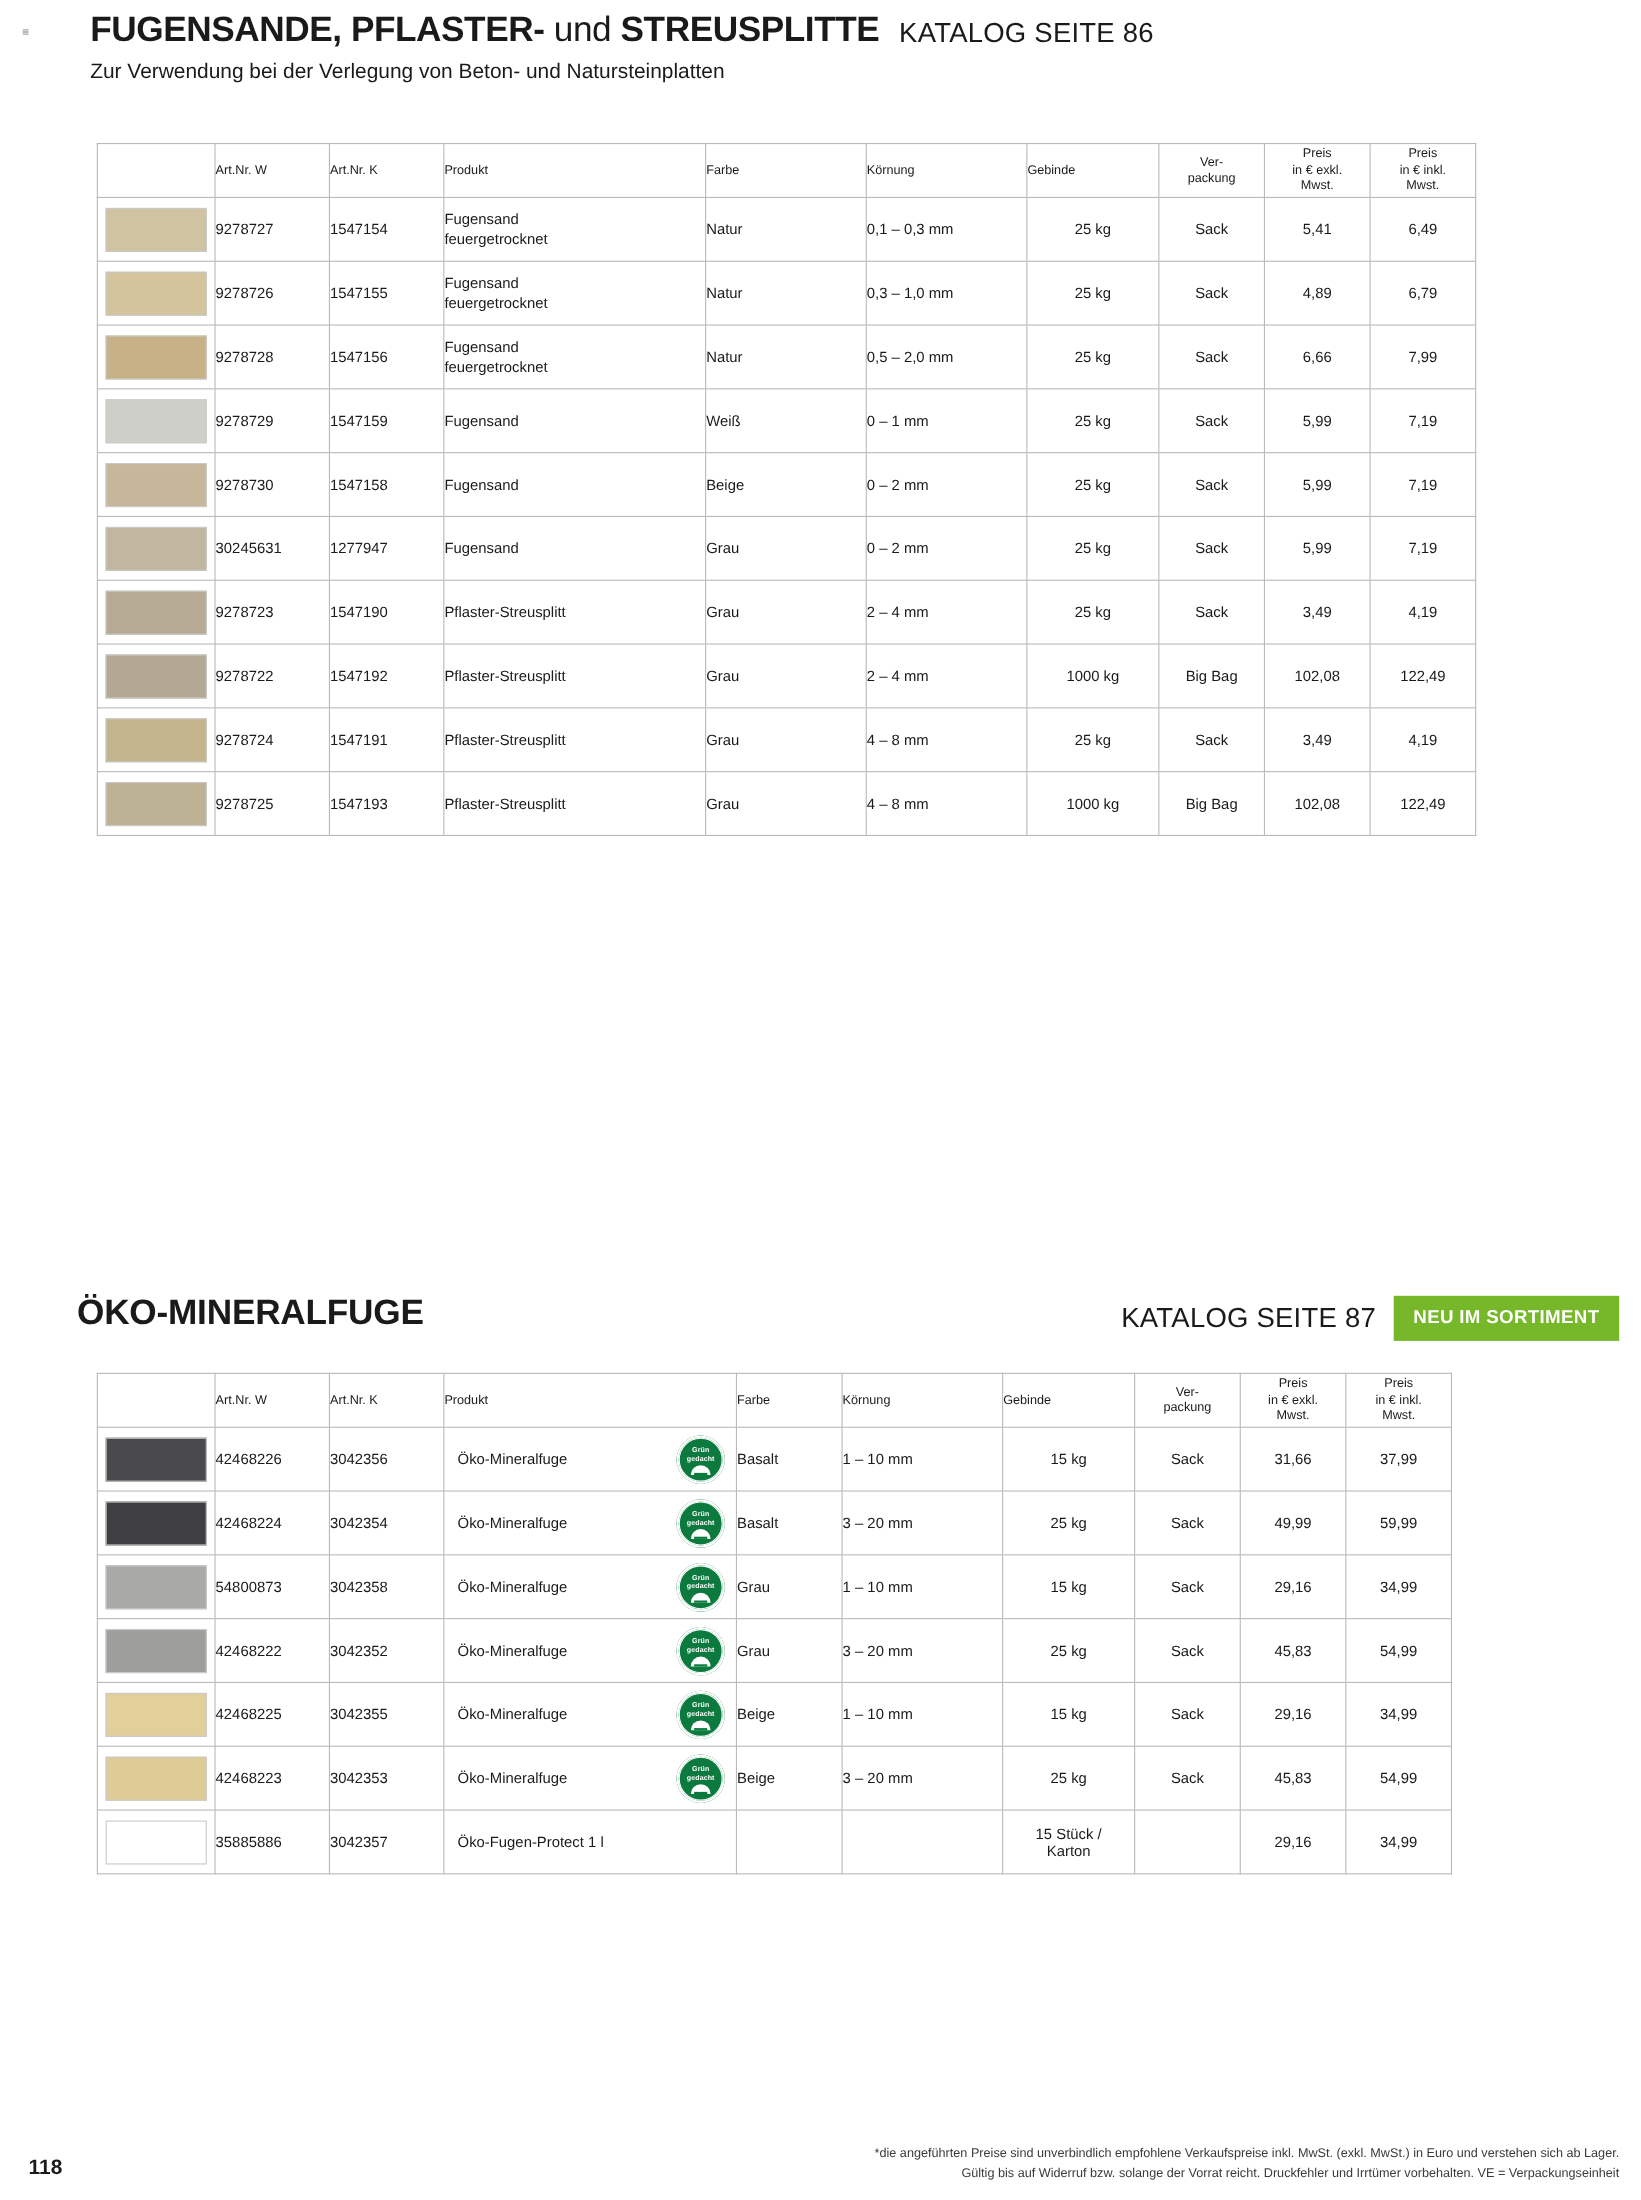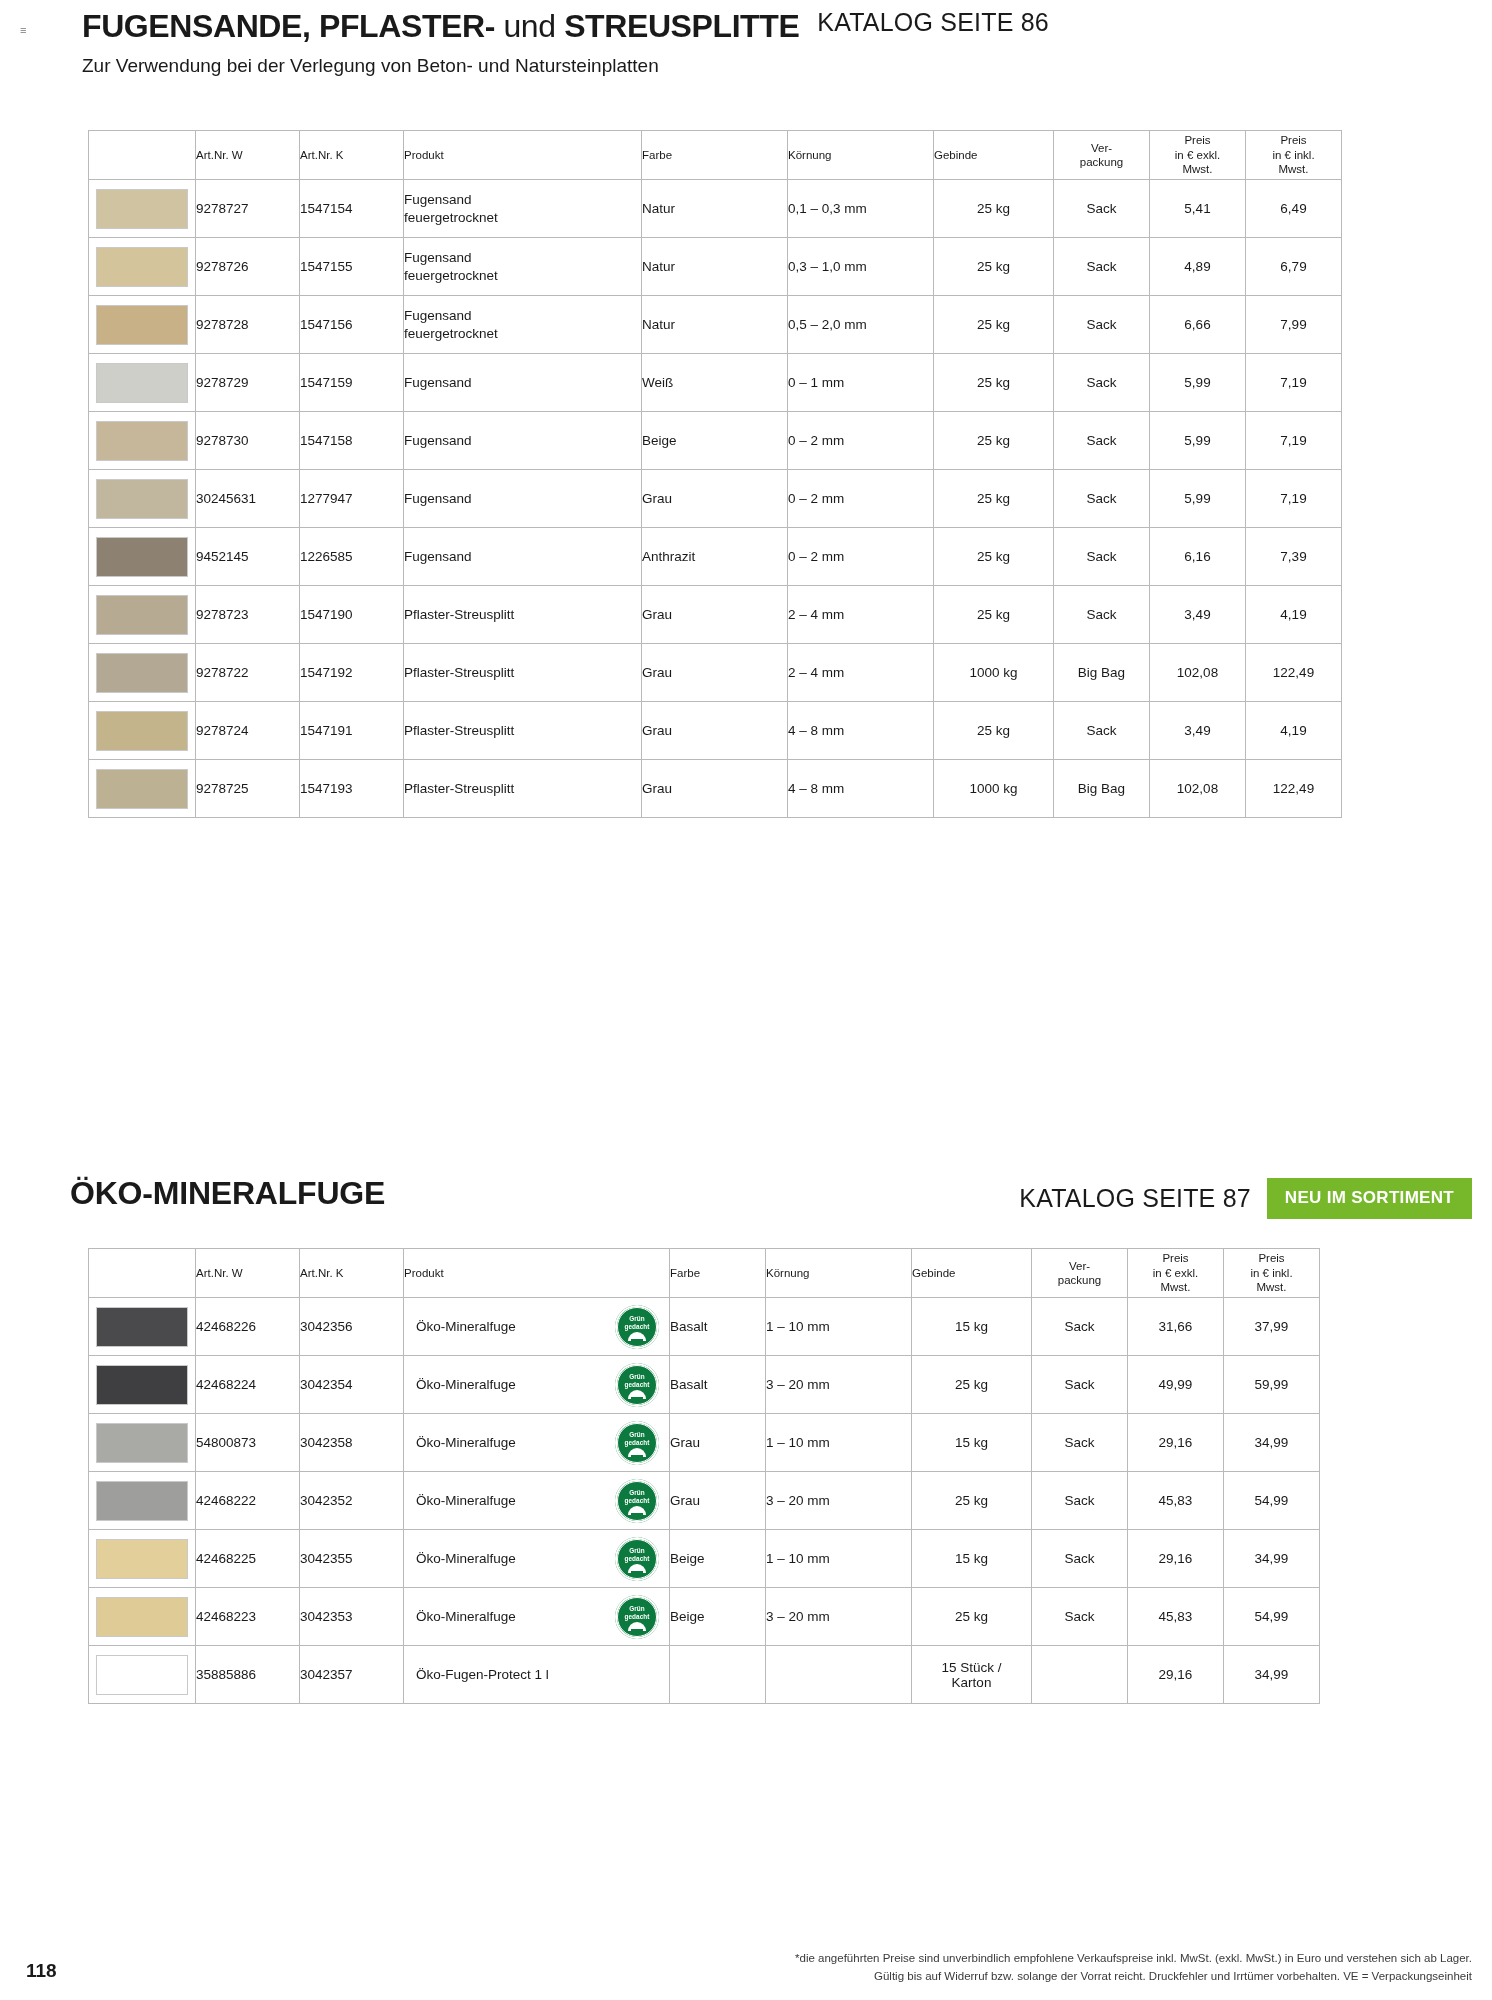--- a/index.html
+++ b/index.html
@@ -32,21 +32,21 @@
     letter-spacing: -1px;
   }
   .head-block {
     position: absolute;
     left: 82px;
     top: 8px;
     right: 20px;
   }
   .title-row {
     display: flex;
-    align-items: flex-start;
+    align-items: flex-end;
     gap: 18px;
   }
   h1.main-title {
     font-size: 32px;
     font-weight: 700;
     letter-spacing: -0.4px;
     margin: 0;
     line-height: 1.15;
   }
   h1.main-title .light {
@@ -333,32 +333,20 @@
             <td class="txt">1277947</td>
             <td class="txt"><span class="prodname">Fugensand</span></td>
             <td class="txt">Grau</td>
             <td class="txt">0 – 2 mm</td>
             <td class="ctr">25 kg</td>
             <td class="ctr">Sack</td>
             <td class="ctr">5,99</td>
             <td class="ctr">7,19</td>
           </tr>
           <tr>
-            <td class="img-cell"><span class="swatch" style="background:#8d8272"></span></td>
-            <td class="txt">9452145</td>
-            <td class="txt">1226585</td>
-            <td class="txt"><span class="prodname">Fugensand</span></td>
-            <td class="txt">Anthrazit</td>
-            <td class="txt">0 – 2 mm</td>
-            <td class="ctr">25 kg</td>
-            <td class="ctr">Sack</td>
-            <td class="ctr">6,16</td>
-            <td class="ctr">7,39</td>
-          </tr>
-          <tr>
             <td class="img-cell"><span class="swatch" style="background:#b6ab92"></span></td>
             <td class="txt">9278723</td>
             <td class="txt">1547190</td>
             <td class="txt"><span class="prodname">Pflaster-Streusplitt</span></td>
             <td class="txt">Grau</td>
             <td class="txt">2 – 4 mm</td>
             <td class="ctr">25 kg</td>
             <td class="ctr">Sack</td>
             <td class="ctr">3,49</td>
             <td class="ctr">4,19</td>

